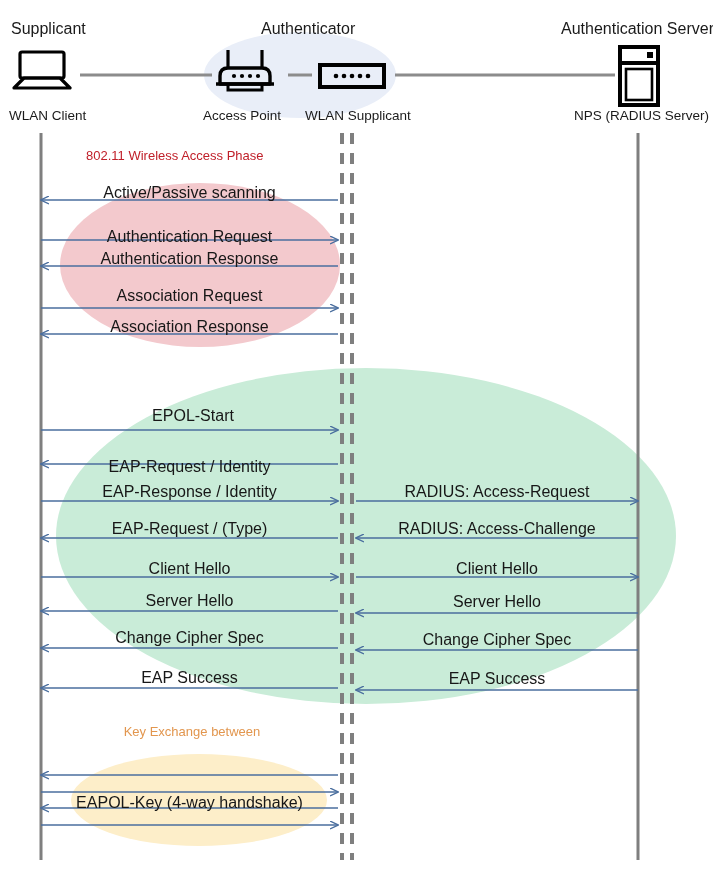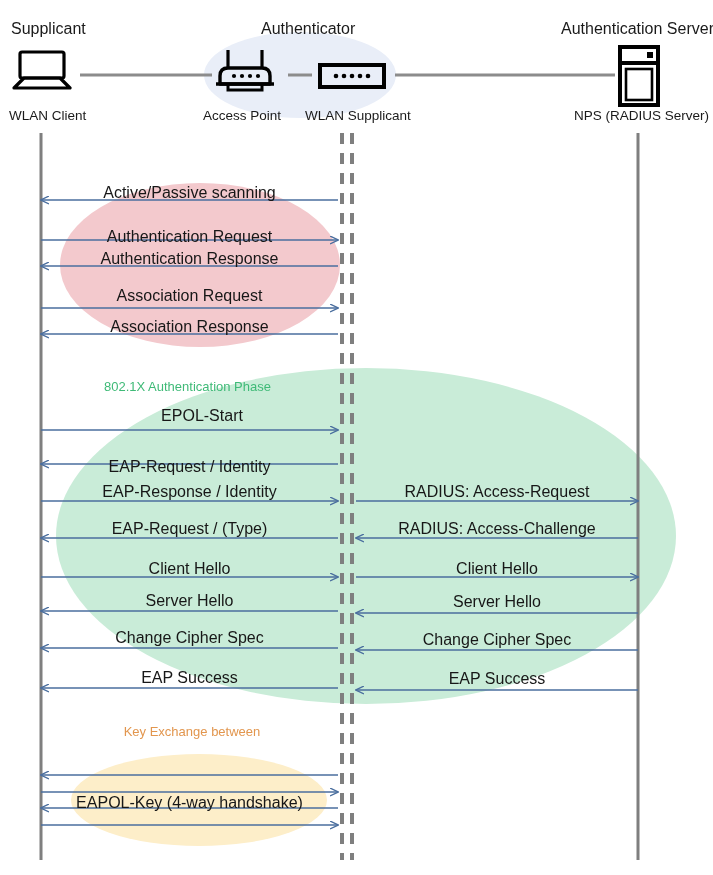--- a/index.html
+++ b/index.html
@@ -166,34 +166,34 @@
   <div class="actor-name" style="left:9px; top:108px;">WLAN Client</div>
 
   <div class="actor-role" style="left:261px; top:20px;">Authenticator</div>
   <div class="actor-name" style="left:203px; top:108px;">Access Point</div>
 
   <div class="actor-name" style="left:305px; top:108px;">WLAN Supplicant</div>
 
   <div class="actor-role" style="left:561px; top:20px;">Authentication Server</div>
   <div class="actor-name" style="left:562px; top:108px;margin-left:12px;">NPS (RADIUS Server)</div>
 
-
-  <div class="phase-title green" style="left:104px; top:377px;">802.1X Authentication Phase</div>
+  <div class="phase-title red" style="left:86px; top:146px;">802.11 Wireless Access Phase</div>
+
 
   <div class="phase-title orange" style="left:97px; top:722px; width:190px;">
     <div>Key Exchange between</div>
   </div>
 
   <div id="label-layer">
       <div class="msg-label" style="left: 189.5px; top: 184px;">Active/Passive scanning</div>
       <div class="msg-label" style="left: 189.5px; top: 220px; margin-top: 8px;">Authentication  Request</div>
       <div class="msg-label" style="left: 189.5px; top: 250px;">Authentication  Response</div>
       <div class="msg-label" style="left: 189.5px; top: 287px;">Association Request</div>
       <div class="msg-label" style="left: 189.5px; top: 318px;">Association Response</div>
-      <div class="msg-label" style="left: 202px; top: 407px;">EPOL-Start</div>
+      <div class="msg-label" style="left: 193px; top: 407px;">EPOL-Start</div>
       <div class="msg-label" style="left: 189.5px; top: 446px; margin-top: 12px;">EAP-Request / Identity</div>
       <div class="msg-label" style="left: 189.5px; top: 483px;">EAP-Response / Identity</div>
       <div class="msg-label" style="left: 189.5px; top: 520px;">EAP-Request / (Type)</div>
       <div class="msg-label" style="left: 189.5px; top: 560px;">Client Hello</div>
       <div class="msg-label" style="left: 189.5px; top: 592px;">Server Hello</div>
       <div class="msg-label" style="left: 189.5px; top: 629px;">Change Cipher Spec</div>
       <div class="msg-label" style="left: 189.5px; top: 669px;">EAP Success</div>
       <div class="msg-label" style="left: 189.5px; top: 794px;">EAPOL-Key (4-way handshake)</div>
       <div class="msg-label" style="left: 497px; top: 483px;">RADIUS: Access-Request</div>
       <div class="msg-label" style="left: 497px; top: 520px;">RADIUS: Access-Challenge</div>

